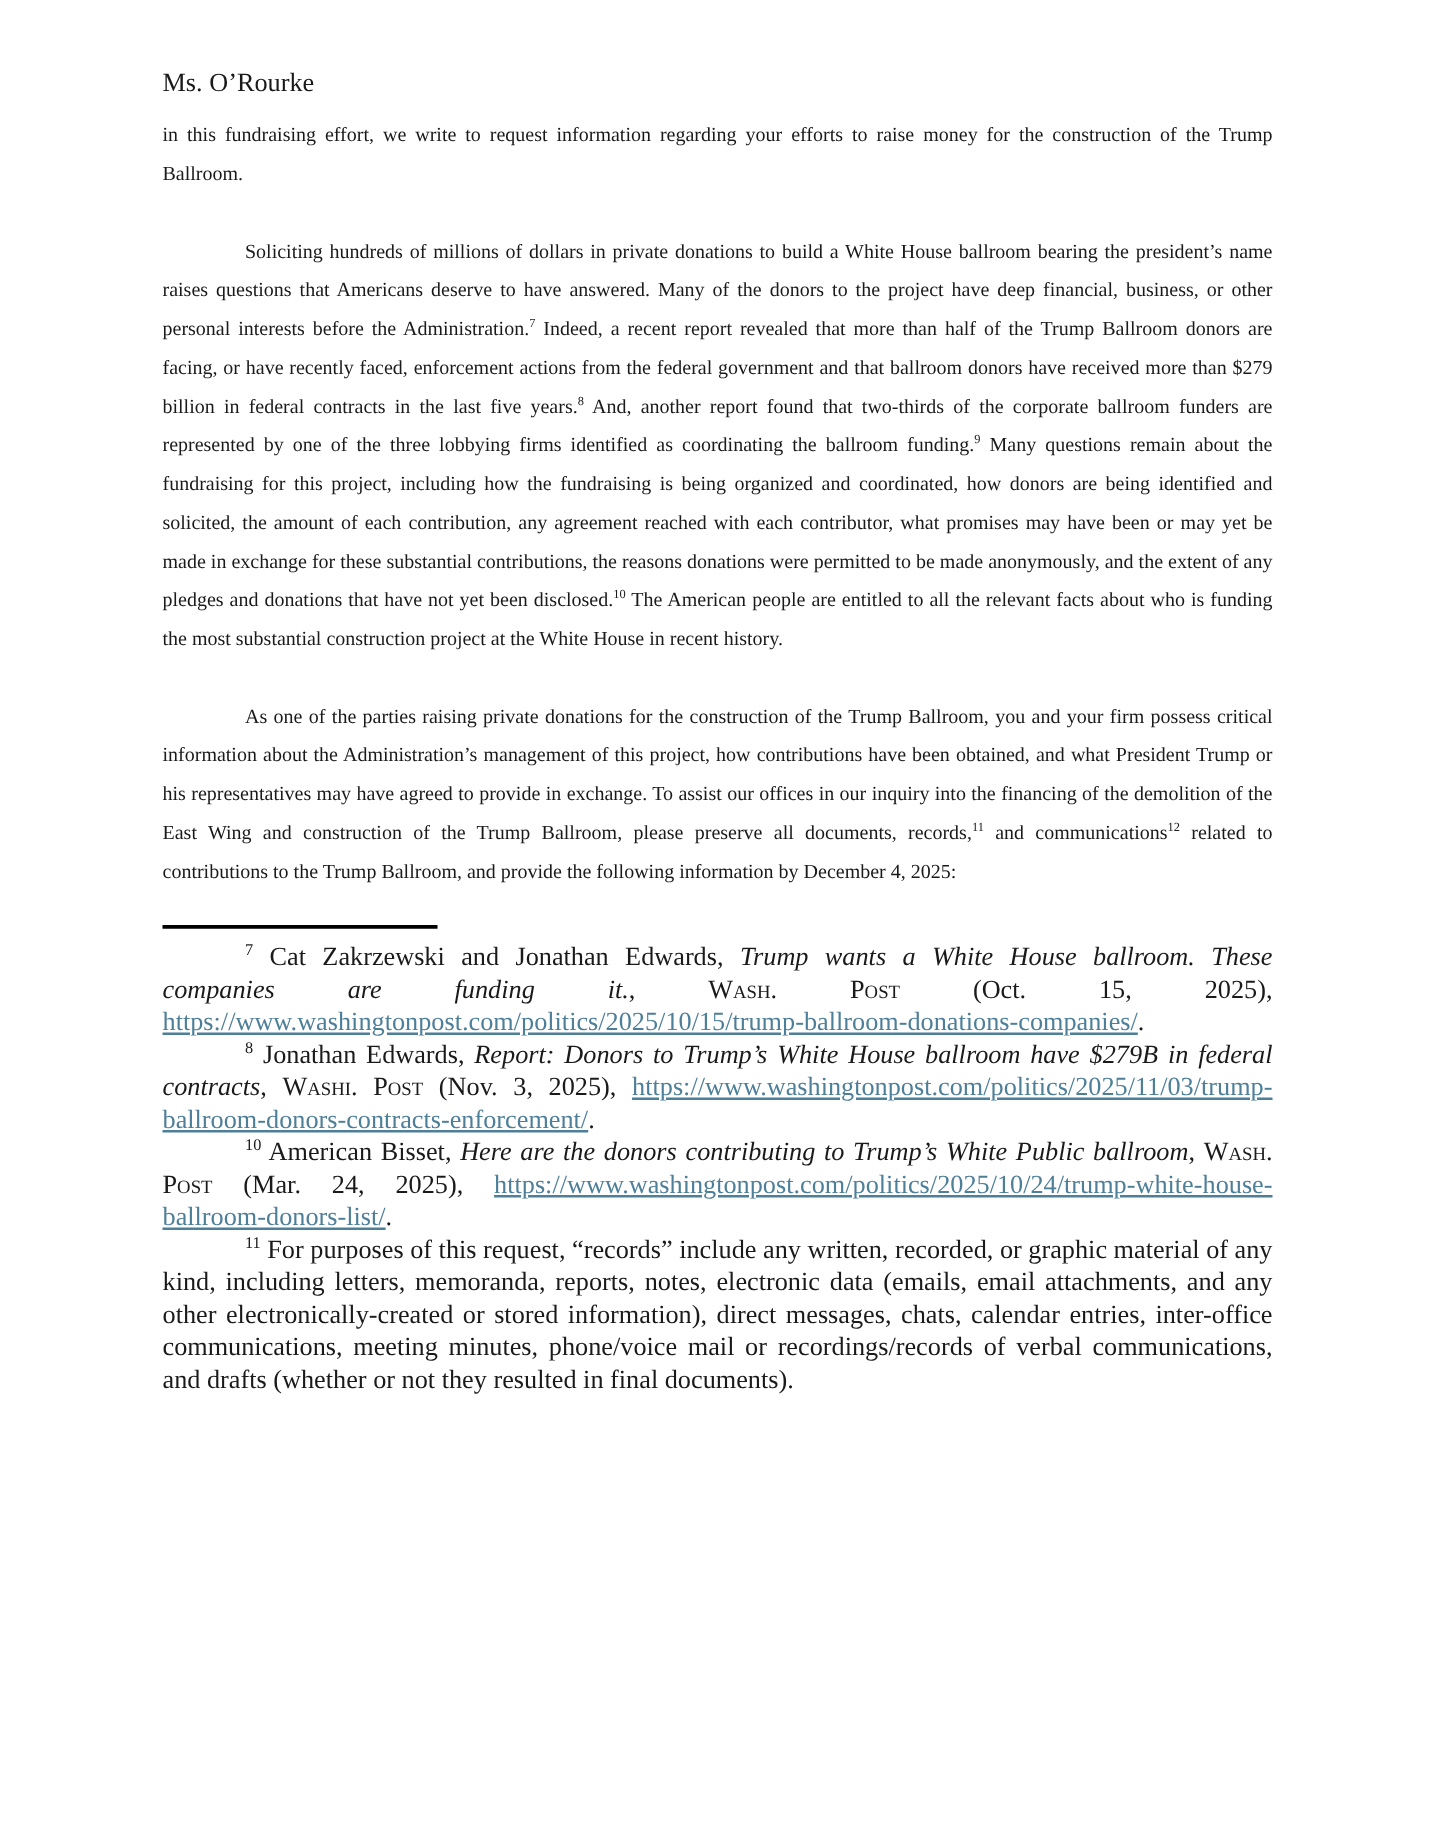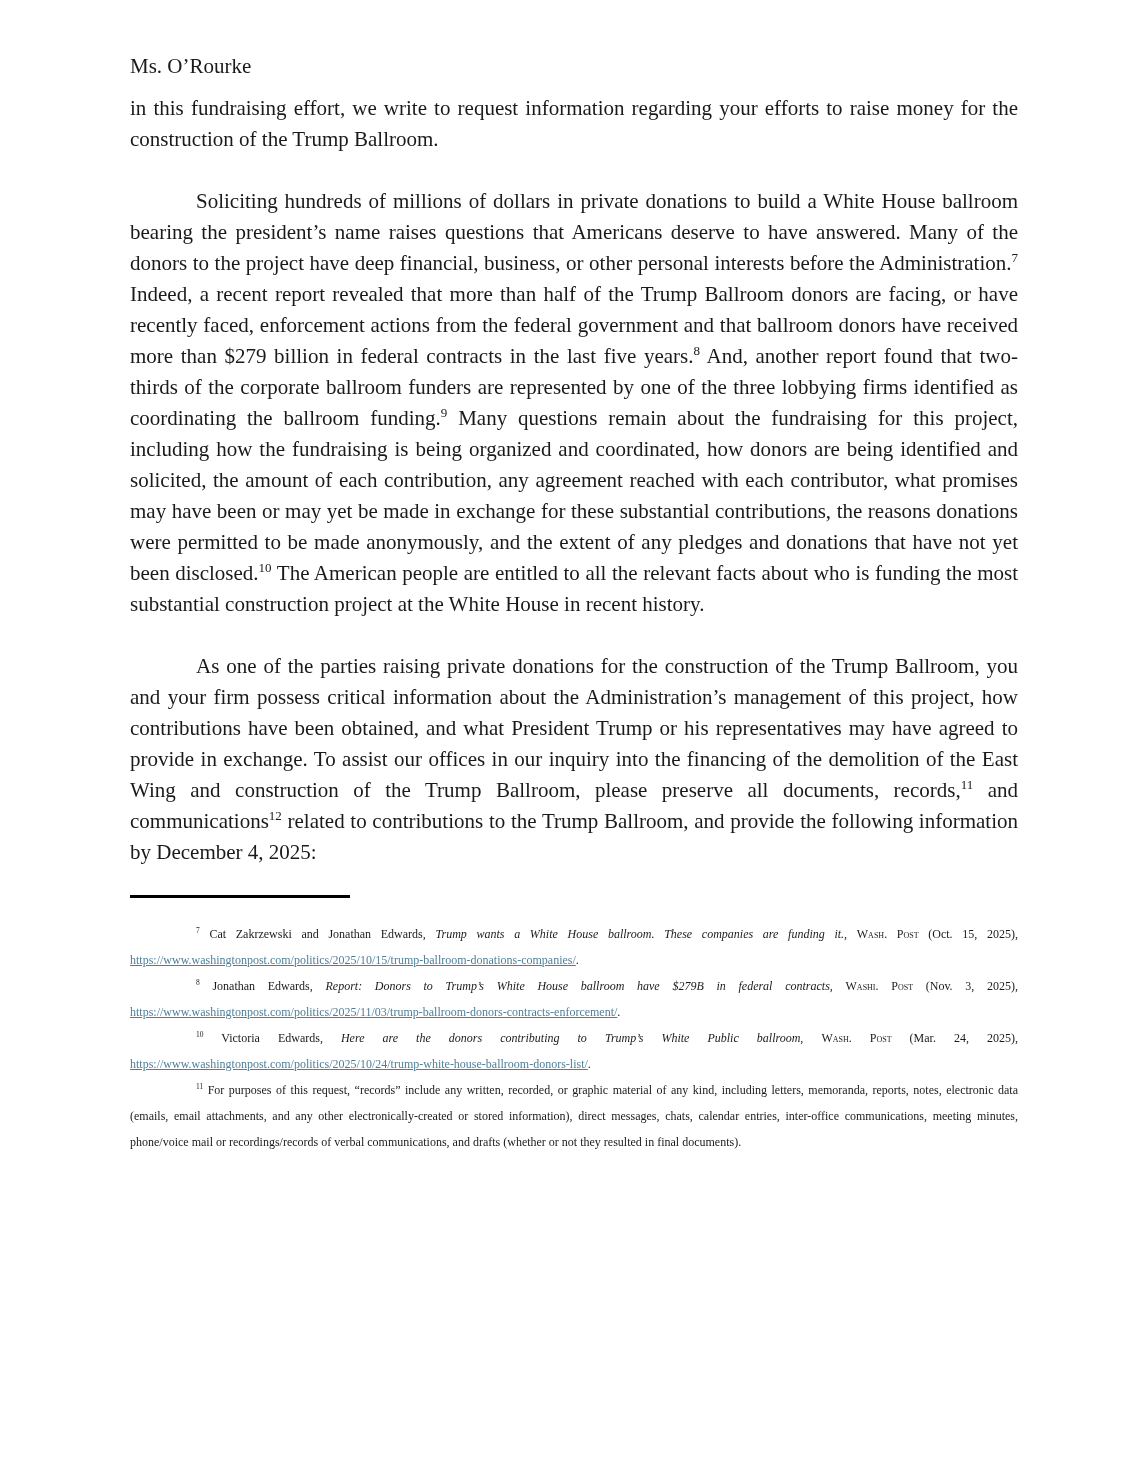--- a/index.html
+++ b/index.html
@@ -25,36 +25,36 @@
   }
   .header div{
     font-size:21px;
     line-height:27.5px;
     white-space:nowrap;
   }
   .body-text{
     margin-top:12px;
   }
   .body-para{
-    font-size:21px;
+    font-size:16px;
     line-height:31px;
     text-align:justify;
     margin-top:31px;
   }
   .body-text .body-para:first-child{margin-top:0;}
   .indent{text-indent:66px;}
   .sep{
     width:220px;
     height:3px;
     background:var(--sep-color);
     margin-top:27px;
   }
   .footnotes{
-    margin-top:23px;
-    font-size:12px;
+    margin-top:9px;
+    font-size:21px;
     line-height:26px;
     text-align:justify;
   }
   .footnote{text-indent:66px;}
   .it{font-style:italic;}
   .sc{font-variant:small-caps;}
   .sup{
     vertical-align:super;
     font-size:0.62em;
     line-height:0;
@@ -77,16 +77,16 @@
       <div class="body-para"><span>in this fundraising effort, we write to request information regarding your efforts to raise money for the construction of the Trump Ballroom.</span></div>
       <div class="body-para indent"><span>Soliciting hundreds of millions of dollars in private donations to build a White House ballroom bearing the president’s name raises questions that Americans deserve to have answered. Many of the donors to the project have deep financial, business, or other personal interests before the Administration.</span><span class="sup">7</span><span> Indeed, a recent report revealed that more than half of the Trump Ballroom donors are facing, or have recently faced, enforcement actions from the federal government and that ballroom donors have received more than $279 billion in federal contracts in the last five years.</span><span class="sup">8</span><span> And, another report found that two-thirds of the corporate ballroom funders are represented by one of the three lobbying firms identified as coordinating the ballroom funding.</span><span class="sup">9</span><span> Many questions remain about the fundraising for this project, including how the fundraising is being organized and coordinated, how donors are being identified and solicited, the amount of each contribution, any agreement reached with each contributor, what promises may have been or may yet be made in exchange for these substantial contributions, the reasons donations were permitted to be made anonymously, and the extent of any pledges and donations that have not yet been disclosed.</span><span class="sup">10</span><span> The American people are entitled to all the relevant facts about who is funding the most substantial construction project at the White House in recent history.</span></div>
       <div class="body-para indent"><span>As one of the parties raising private donations for the construction of the Trump Ballroom, you and your firm possess critical information about the Administration’s management of this project, how contributions have been obtained, and what President Trump or his representatives may have agreed to provide in exchange. To assist our offices in our inquiry into the financing of the demolition of the East Wing and construction of the Trump Ballroom, please preserve all documents, records,</span><span class="sup">11</span><span> and communications</span><span class="sup">12</span><span> related to contributions to the Trump Ballroom, and provide the following information by December 4, 2025:</span></div>
     </div>
 
   <div class="sep"></div>
 
   <div class="footnotes">
       <div class="footnote"><span class="sup">7</span><span> Cat Zakrzewski and Jonathan Edwards, </span><span class="it">Trump wants a White House ballroom. These companies are funding it.</span><span>, </span><span class="sc">Wash. Post</span><span> (Oct. 15, 2025), </span><span class="link">https://www.washingtonpost.com/politics/2025/10/15/trump-ballroom-donations-companies/</span><span>.</span></div>
       <div class="footnote"><span class="sup">8</span><span> Jonathan Edwards, </span><span class="it">Report: Donors to Trump’s White House ballroom have $279B in federal contracts</span><span>, </span><span class="sc">Washi. Post</span><span> (Nov. 3, 2025), </span><span class="link">https://www.washingtonpost.com/politics/2025/11/03/trump-ballroom-donors-contracts-enforcement/</span><span>.</span></div>
-      <div class="footnote"><span class="sup">10</span><span> Victoria Edwards, </span><span class="it">Here are the donors contributing to Trump’s White Public ballroom</span><span>, </span><span class="sc">Wash. Post</span><span> (Mar. 24, 2025), </span><span class="link">https://www.washingtonpost.com/politics/2025/10/24/trump-white-house-ballroom-donors-list/</span><span>.</span></div>
+      <div class="footnote"><span class="sup">10</span><span> American Bisset, </span><span class="it">Here are the donors contributing to Trump’s White Public ballroom</span><span>, </span><span class="sc">Wash. Post</span><span> (Mar. 24, 2025), </span><span class="link">https://www.washingtonpost.com/politics/2025/10/24/trump-white-house-ballroom-donors-list/</span><span>.</span></div>
       <div class="footnote"><span class="sup">11</span><span> For purposes of this request, “records” include any written, recorded, or graphic material of any kind, including letters, memoranda, reports, notes, electronic data (emails, email attachments, and any other electronically-created or stored information), direct messages, chats, calendar entries, inter-office communications, meeting minutes, phone/voice mail or recordings/records of verbal communications, and drafts (whether or not they resulted in final documents).</span></div>
     </div>
 </div>
 
 </body></html>

